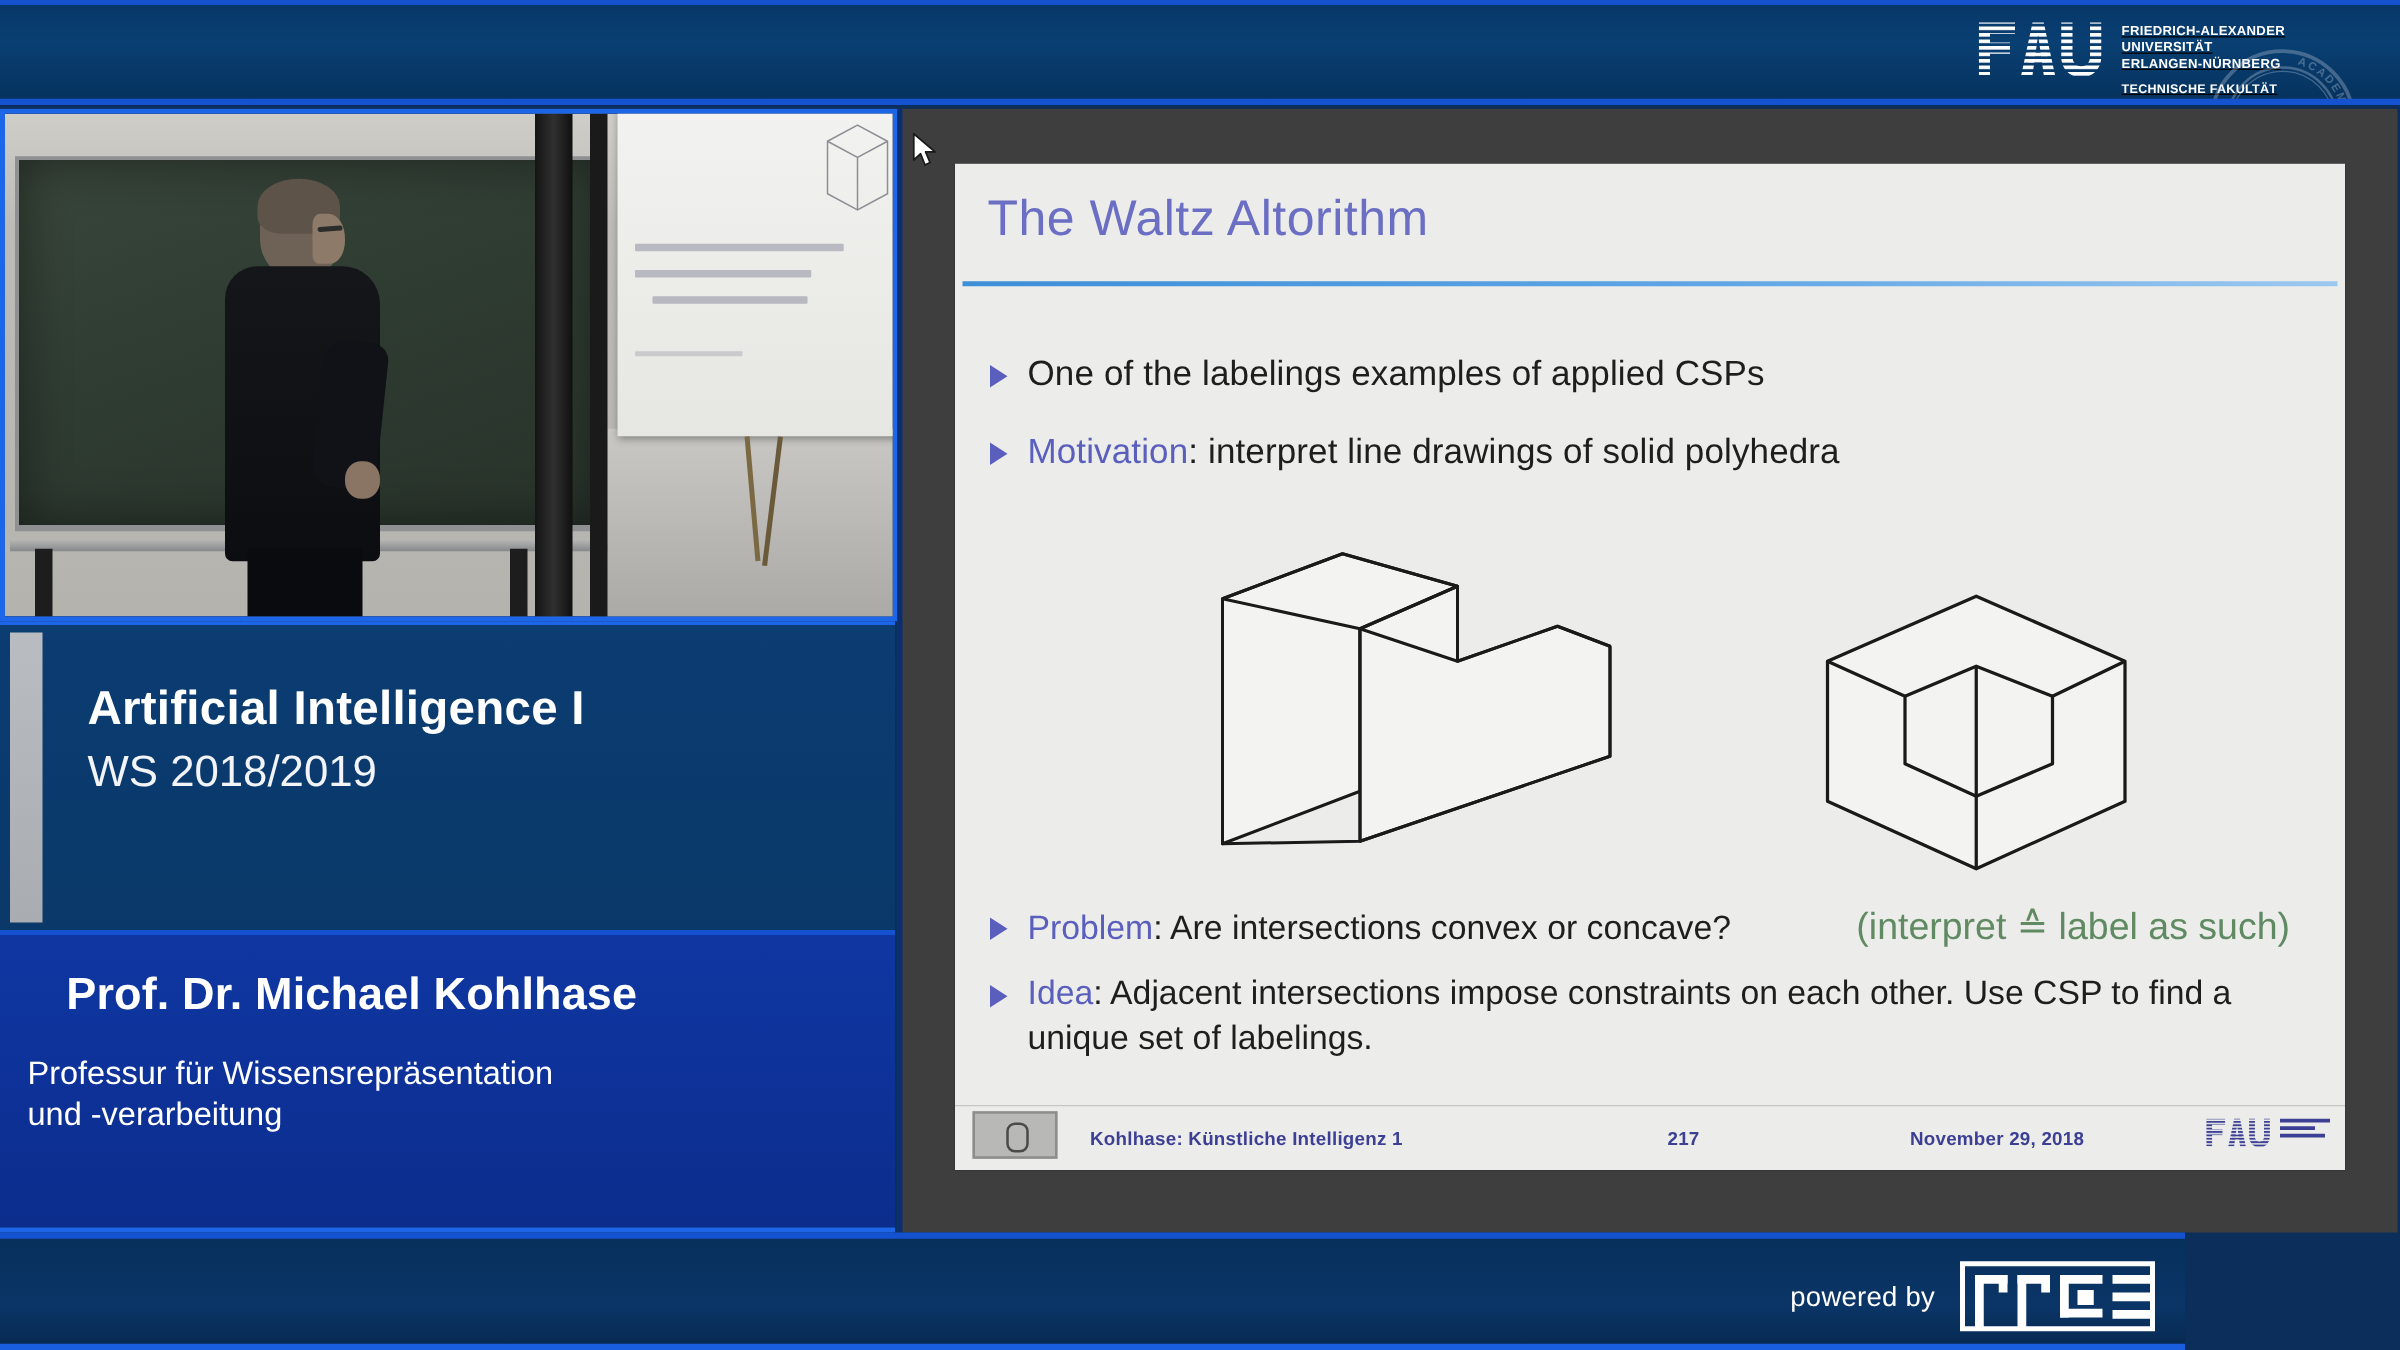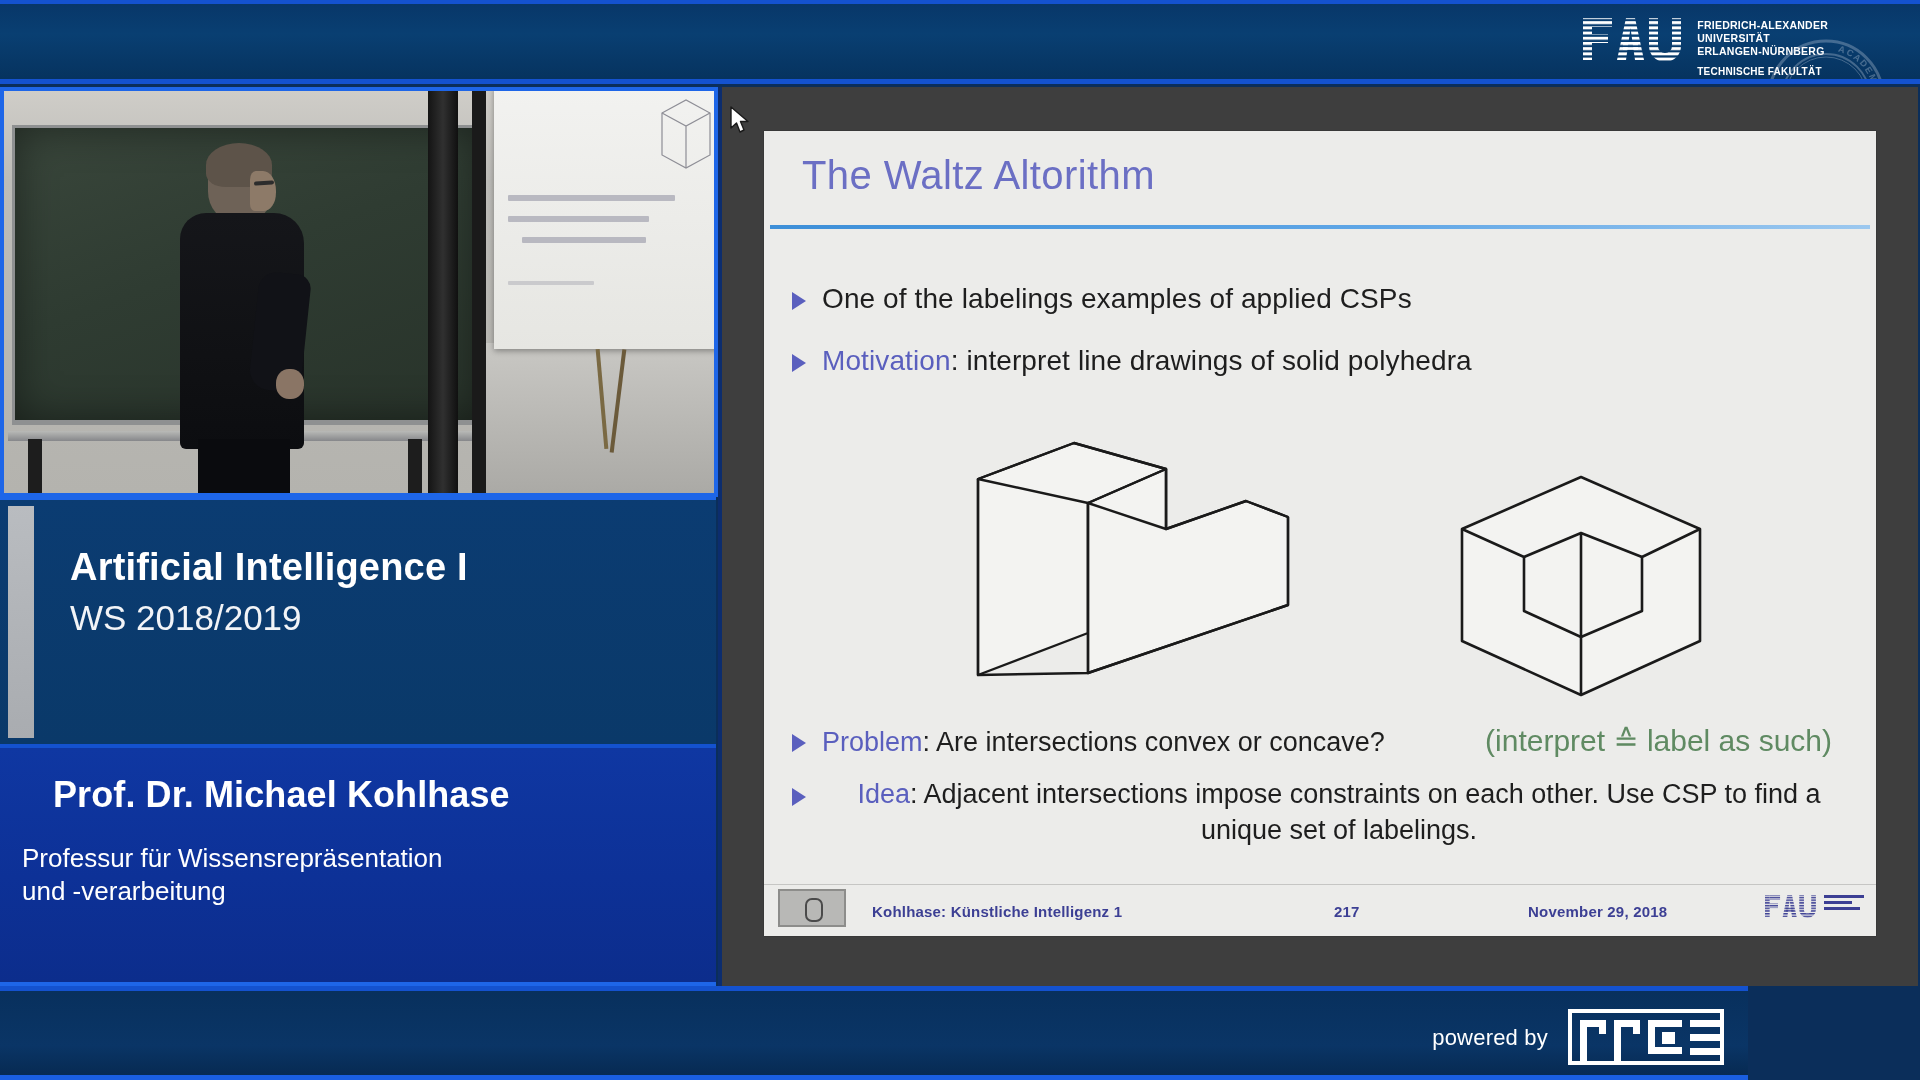--- a/index.html
+++ b/index.html
@@ -14,21 +14,21 @@
   .header {
     position:absolute; left:0; top:0; width:1920px; height:84px;
     background:linear-gradient(180deg,#083769 0%,#093f72 40%,#06335f 100%);
     border-top:4px solid #1452cf;
     border-bottom:5px solid #1452cf;
     overflow:hidden;
   }
   .header-inner { position:absolute; inset:0; }
   .fau-logo-wrap {
     position:absolute; right:92px; top:12px;
-    display:flex; align-items:flex-start; gap:10px;
+    display:flex; align-items:flex-start; gap:10px;text-decoration:underline;
   }
   .fau-mark { width:104px; height:46px; position:relative; }
   .fau-sub {
     color:#ffffff; font-size:10.5px; font-weight:bold; line-height:1.22;
     letter-spacing:.25px; padding-top:3px; white-space:pre-line;
   }
   .fau-fac {
     color:#ffffff; font-size:10px; font-weight:bold;
     letter-spacing:.25px; margin-top:9px;
   }
@@ -136,21 +136,21 @@
     position:absolute; left:718px; top:87px; width:1200px; height:899px;
     background:#3e3e3e; border-left:4px solid #0c2d6e;
   }
   .slide {
     position:absolute; left:42px; top:44px; width:1112px; height:805px;
     background:#ececea; box-shadow:0 0 1px rgba(0,0,0,.5);
     overflow:hidden;
   }
   .slide-title {
     position:absolute; left:26px; top:22px;
-    color:#6b6fc4; font-size:40px; font-weight:normal; letter-spacing:.4px;margin-left:12px;
+    color:#6b6fc4; font-size:40px; font-weight:normal; letter-spacing:.4px;
   }
   .slide-rule {
     position:absolute; left:6px; top:94px; width:1100px; height:4px;
     background:linear-gradient(90deg,#3d8fd8,#5fa6e6 55%,#9cc8ef);
   }
   .blist { position:absolute; left:28px; top:150px; width:1060px; }
   .bitem { display:flex; align-items:flex-start; margin-bottom:26px; }
   .btri {
     width:0; height:0; flex:0 0 auto; margin-top:11px; margin-right:16px;
     border-left:14px solid #5a5fbe;
@@ -158,21 +158,21 @@
   }
   .btext { font-size:28px; color:#1e1e1e; line-height:1.3; letter-spacing:.1px; }
   .kw { color:#5a5fbe; }
   .note { color:#5f8a62; }
 
   .figs { position:absolute; left:0; right:0; top:322px; height:250px; }
   .fig1 { position:absolute; left:206px; top:-16px; }
   .fig2 { position:absolute; left:692px; top:18px; }
 
   .blist2 { position:absolute; left:28px; top:592px; width:1064px; }
-  .b2 { display:flex; align-items:flex-start; margin-bottom:16px;text-align:center; }
+  .b2 { display:flex; align-items:flex-start; margin-bottom:16px; }
   .b2text { font-size:27px; color:#1e1e1e; line-height:1.33; }
   .prob-row { display:flex; align-items:baseline; justify-content:space-between; width:1010px; }
   .note-paren { font-size:30px; white-space:nowrap; padding-left:18px; }
 
   
   .slide-footer {
     position:absolute; left:0; bottom:0; width:1112px; height:52px;
     border-top:1px solid #c6c6c4;
     padding-left:20px;
   }

